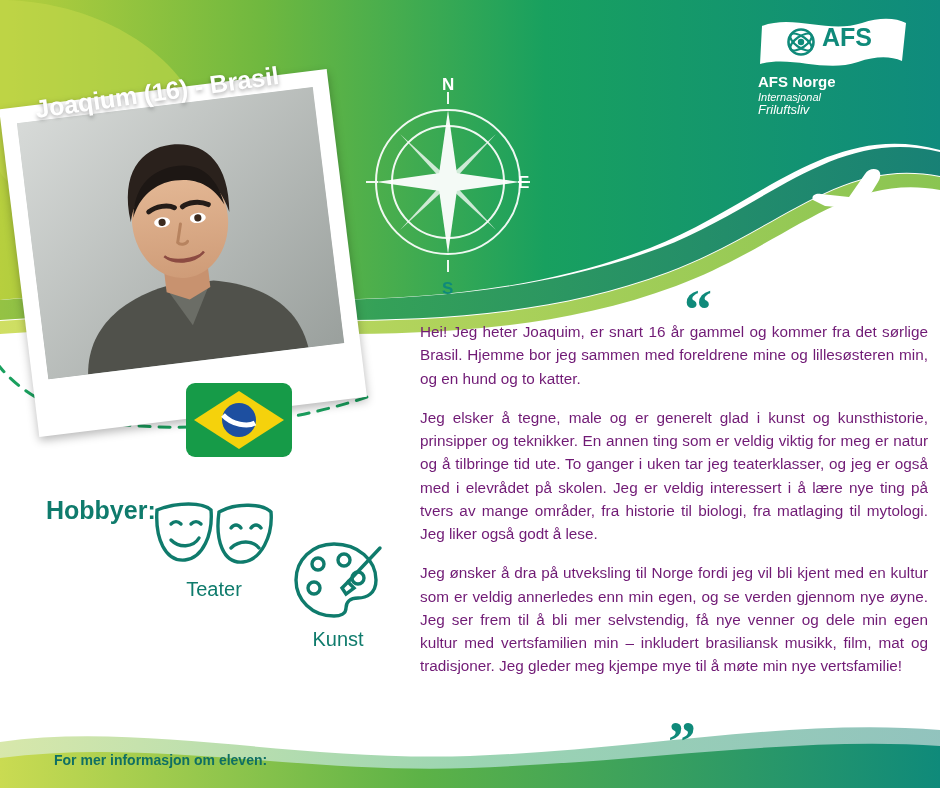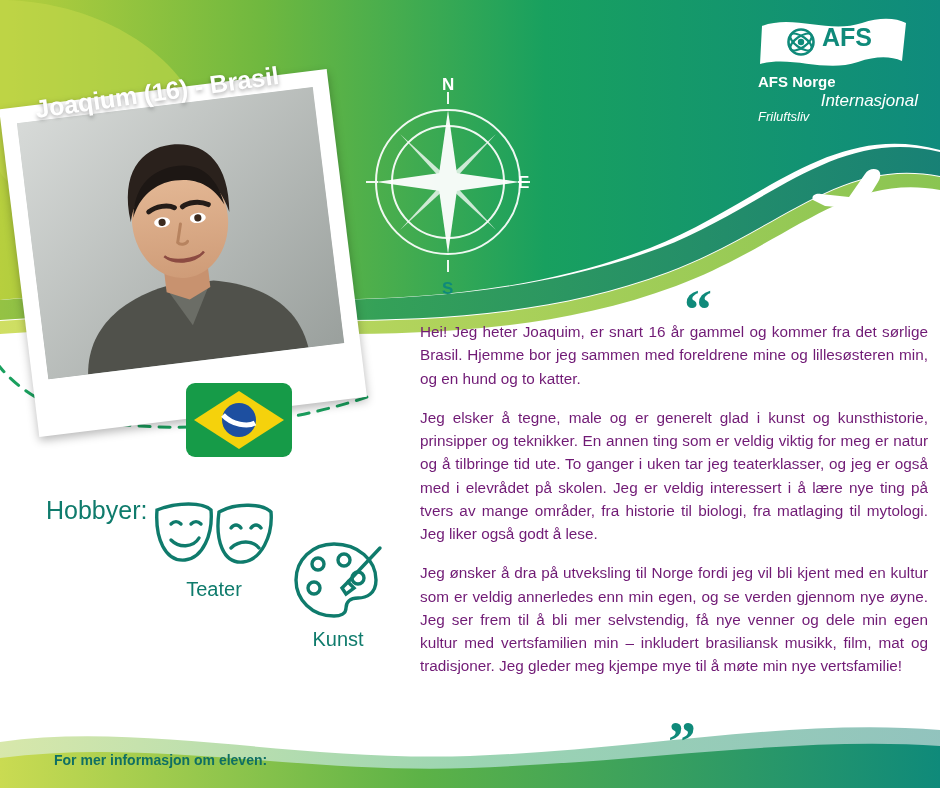--- a/index.html
+++ b/index.html
@@ -15,21 +15,21 @@
   .wave-wrap svg{display:block;}
 
   
   .dash-arc{position:absolute;left:-30px;top:300px;width:420px;height:140px;}
 
   
   .logo{position:absolute;right:22px;top:14px;width:160px;height:110px;}
   .logo-flag{position:relative;width:150px;height:56px;}
   .logo-text{margin-top:4px;color:#ffffff;line-height:1.12;}
   .logo-text .l1{font-size:15px;font-weight:bold;}
-  .logo-text .l2{font-size:17px;font-style:italic;text-align:right;}
+  .logo-text .l2{font-size:11px;font-style:italic;}
   .logo-text .l3{font-size:13px;font-style:italic;}
 
   
   .plane{position:absolute;right:25px;top:160px;width:110px;height:70px;}
 
   
   .compass{position:absolute;left:358px;top:62px;width:180px;height:240px;}
 
   
   .polaroid{
@@ -51,21 +51,21 @@
     color:#ffffff;font-size:25px;font-weight:bold;
     text-shadow:0 2px 4px rgba(0,0,0,.35);
     white-space:nowrap;z-index:6;
   }
 
   
   .flag{position:absolute;left:186px;top:383px;width:106px;height:74px;}
 
   
   .hobby-title{
-    position:absolute;left:46px;top:496px;font-size:25px;font-weight:normal;color:#0f7b6c;
+    position:absolute;left:46px;top:496px;font-size:25px;font-weight:bold;color:#0f7b6c;
   }
   .hob{position:absolute;text-align:center;color:#0f7b6c;}
   .hob .cap{font-size:20px;margin-top:2px;}
   .hob1{left:48px;top:528px;width:120px;}
   .hob2{left:146px;top:496px;width:136px;}
   .hob3{left:276px;top:536px;width:124px;}
 
   
   .quote-open{
     position:absolute;left:684px;top:294px;color:#0f8a7a;

